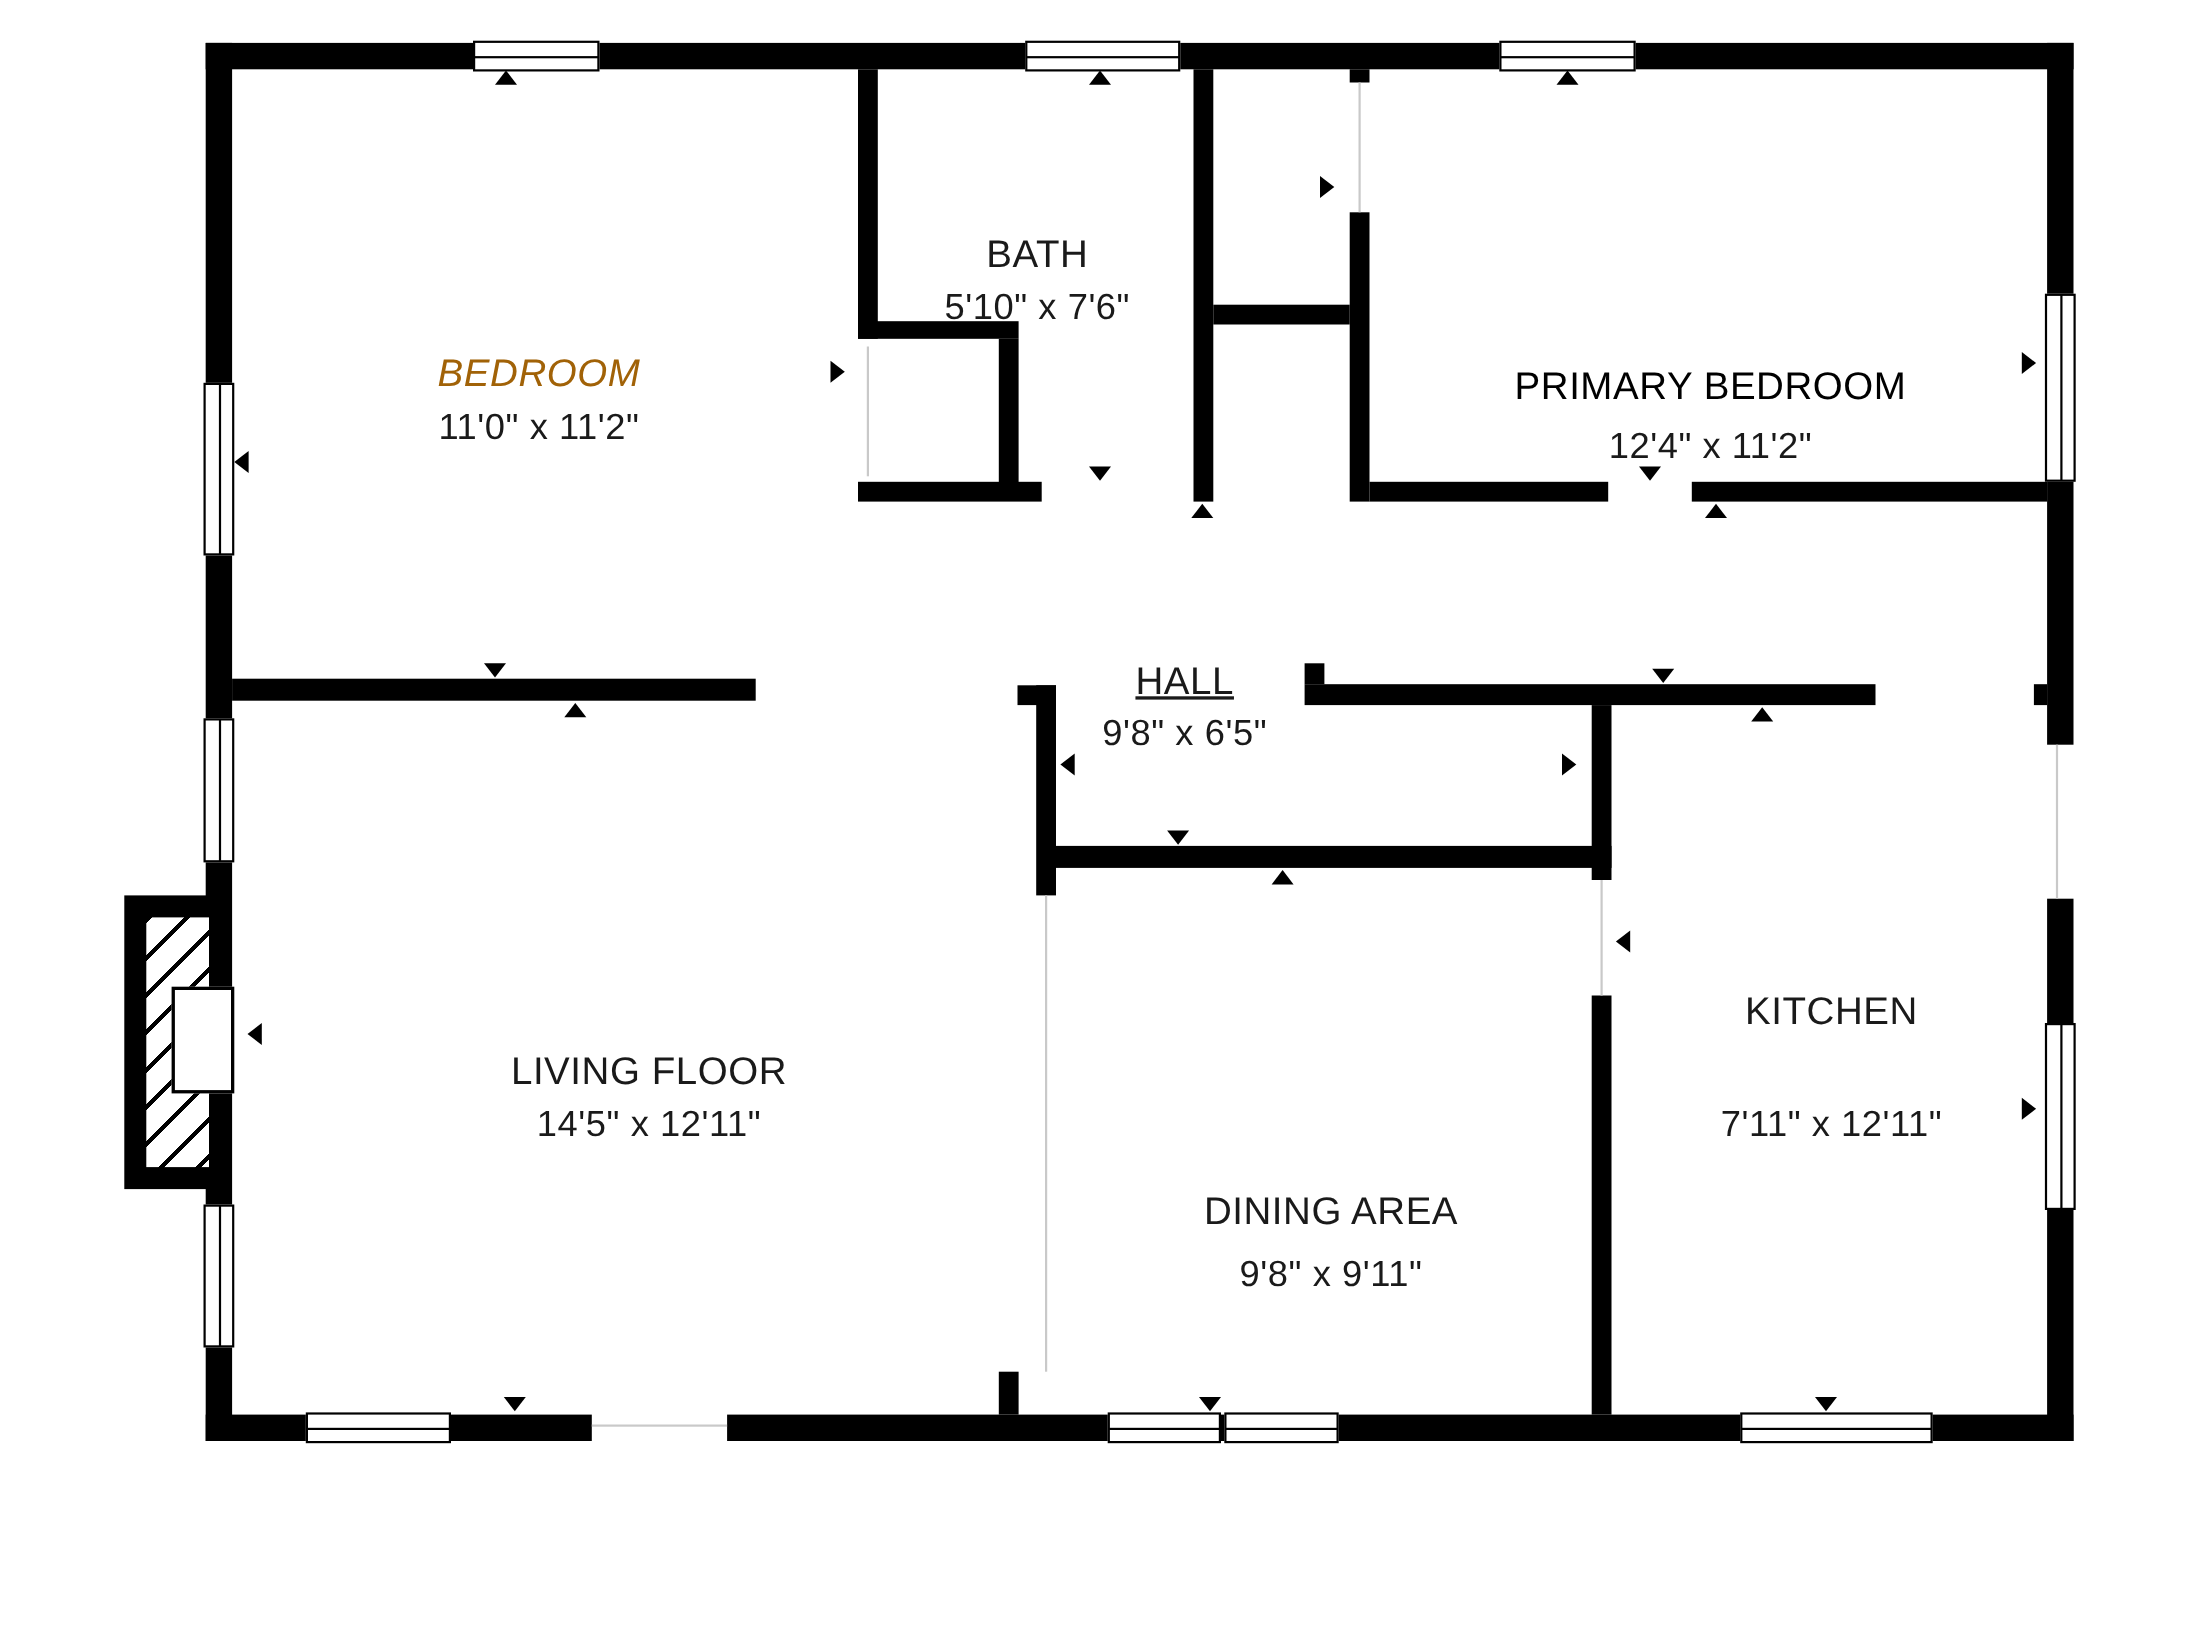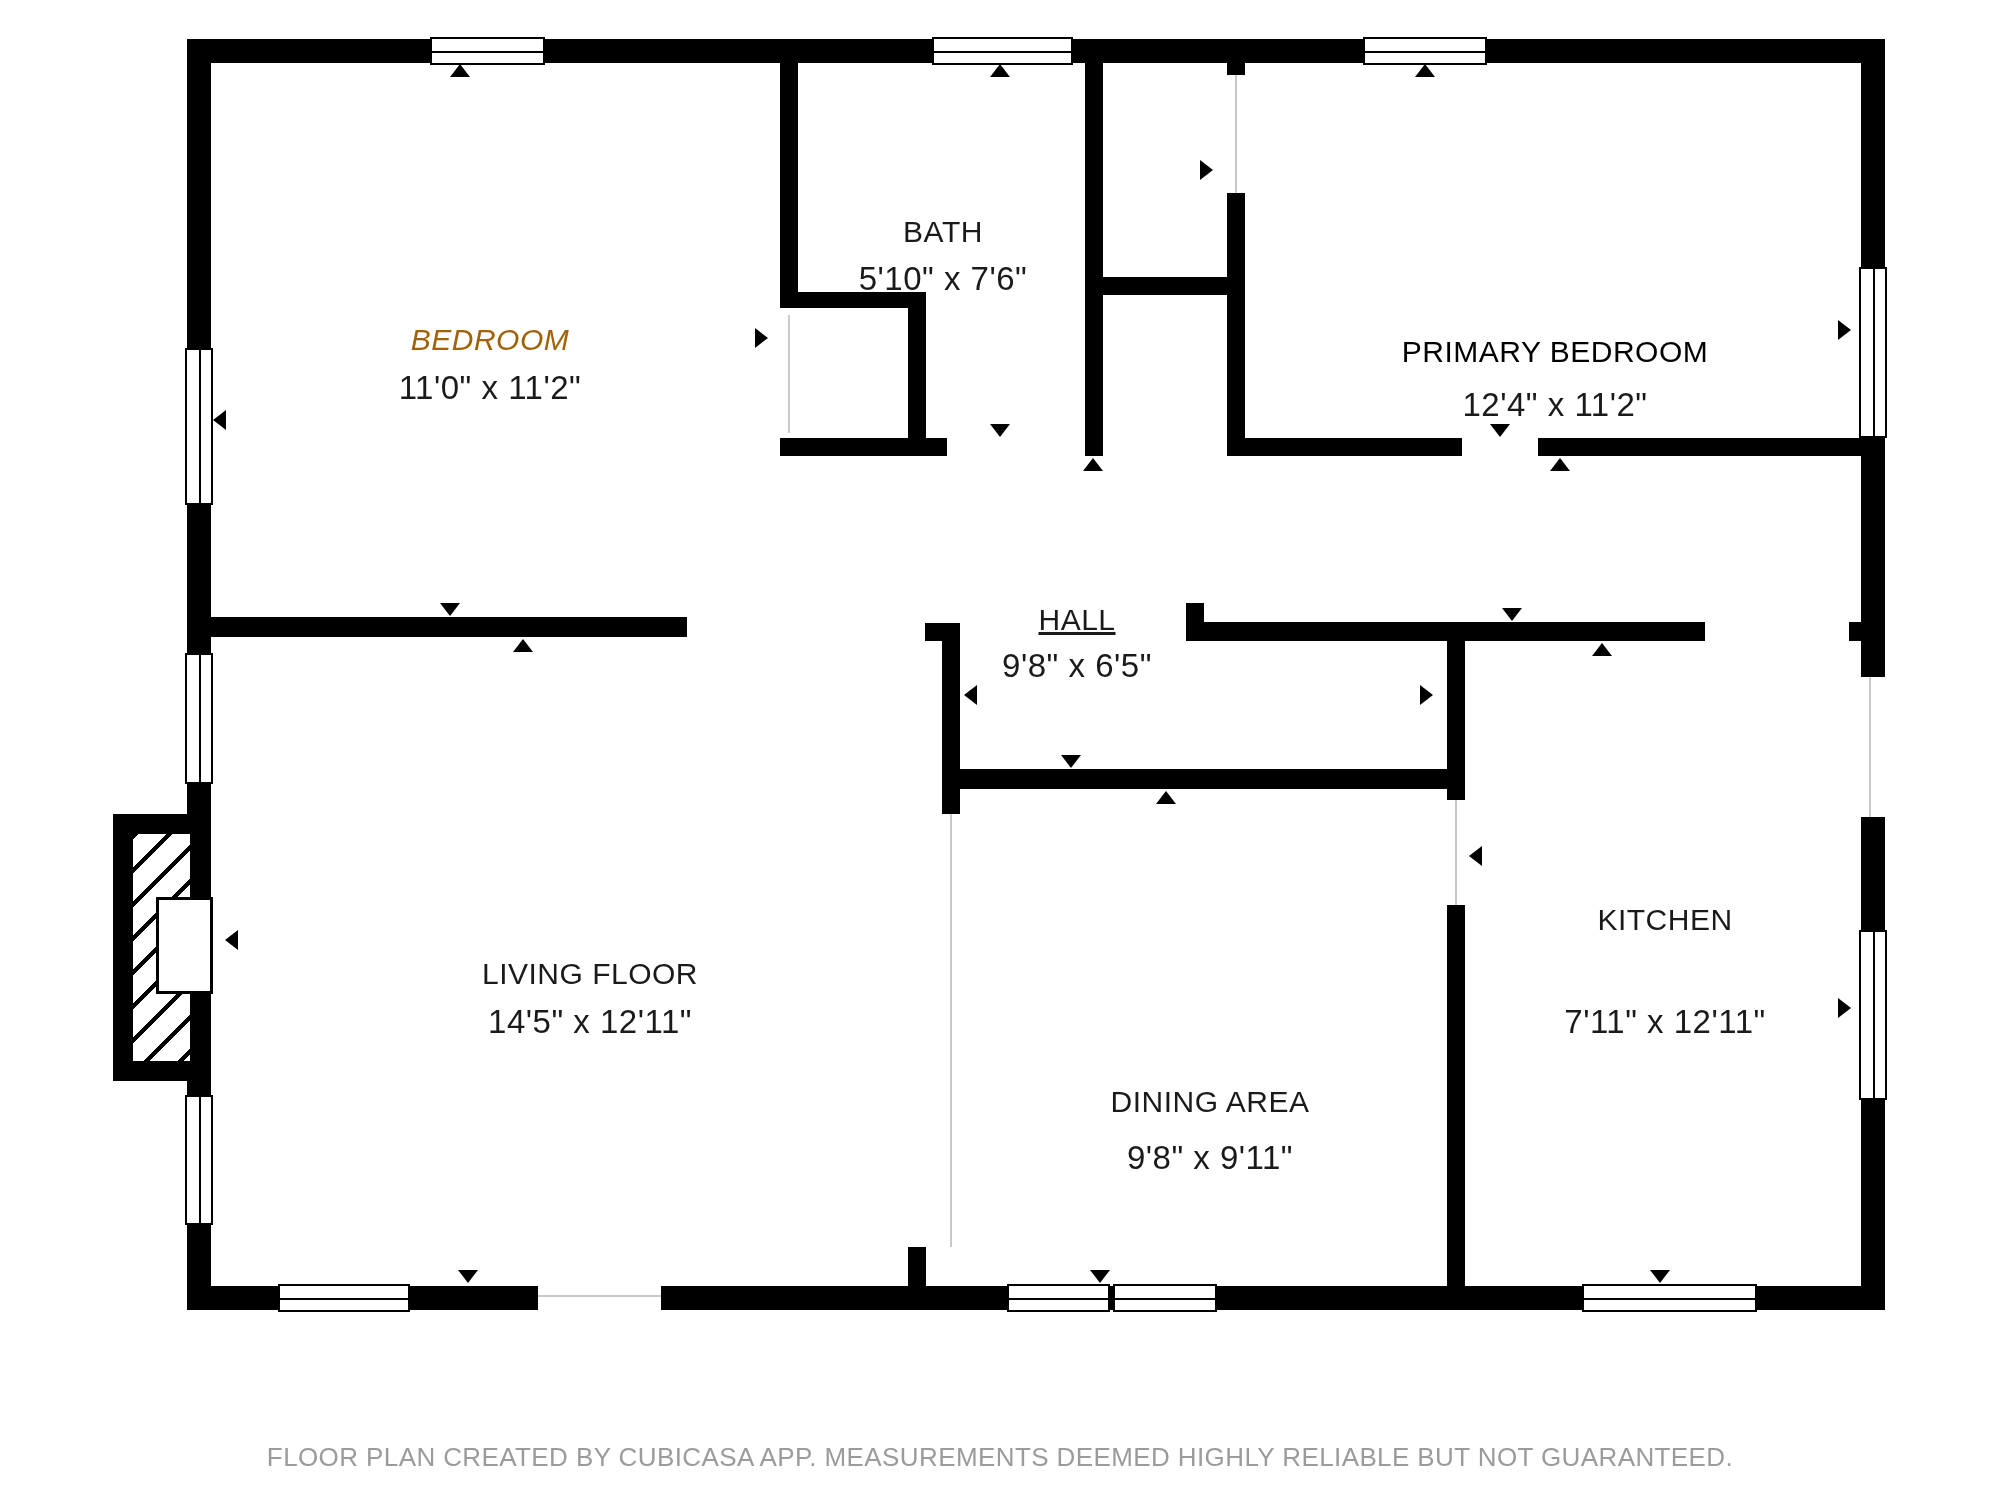--- a/index.html
+++ b/index.html
@@ -22,21 +22,21 @@
   .fp-bump{position:absolute;background:#000;}
   .fp-hatch{
     position:absolute;
     background:repeating-linear-gradient(135deg,#000 0 4px,#fff 4px 24px);
   }
   .fp-box{position:absolute;background:#fff;border:3px solid #000;box-sizing:border-box;}
   .rl{
     position:absolute;transform:translate(-50%,-50%);
     white-space:nowrap;color:#1a1a1a;text-align:center;letter-spacing:0.5px;
   }
-  .rl.name{font-size:30px;}
+  .rl.name{font-size:35px;}
   .rl.dims{font-size:33px;}
   .footer{
     position:absolute;left:50%;transform:translateX(-50%);
     color:#9b9b9b;font-size:26px;letter-spacing:0.4px;white-space:nowrap;
   }
 </style>
 </head>
 <body>
 
 <div class="plan">
@@ -153,14 +153,13 @@
 
   <div class="rl name" style="left: 590px; top: 974px; color: rgb(26, 26, 26);">LIVING FLOOR</div>
   <div class="rl dims" style="left: 590px; top: 1022px; color: rgb(26, 26, 26);">14'5" x 12'11"</div>
 
   <div class="rl name" style="left: 1210px; top: 1102px; color: rgb(26, 26, 26);">DINING AREA</div>
   <div class="rl dims" style="left: 1210px; top: 1158px; color: rgb(26, 26, 26);">9'8" x 9'11"</div>
 
   <div class="rl name" style="left: 1665px; top: 920px; color: rgb(26, 26, 26);">KITCHEN</div>
   <div class="rl dims" style="left: 1665px; top: 1022px; color: rgb(26, 26, 26);">7'11" x 12'11"</div>
 
-  <div class="footer" style="top: 1442px; color: rgb(155, 155, 155);">FLOOR PLAN CREATED BY CUBICASA APP. MEASUREMENTS DEEMED HIGHLY RELIABLE BUT NOT GUARANTEED.</div>
 </div>
 
 </body></html>

